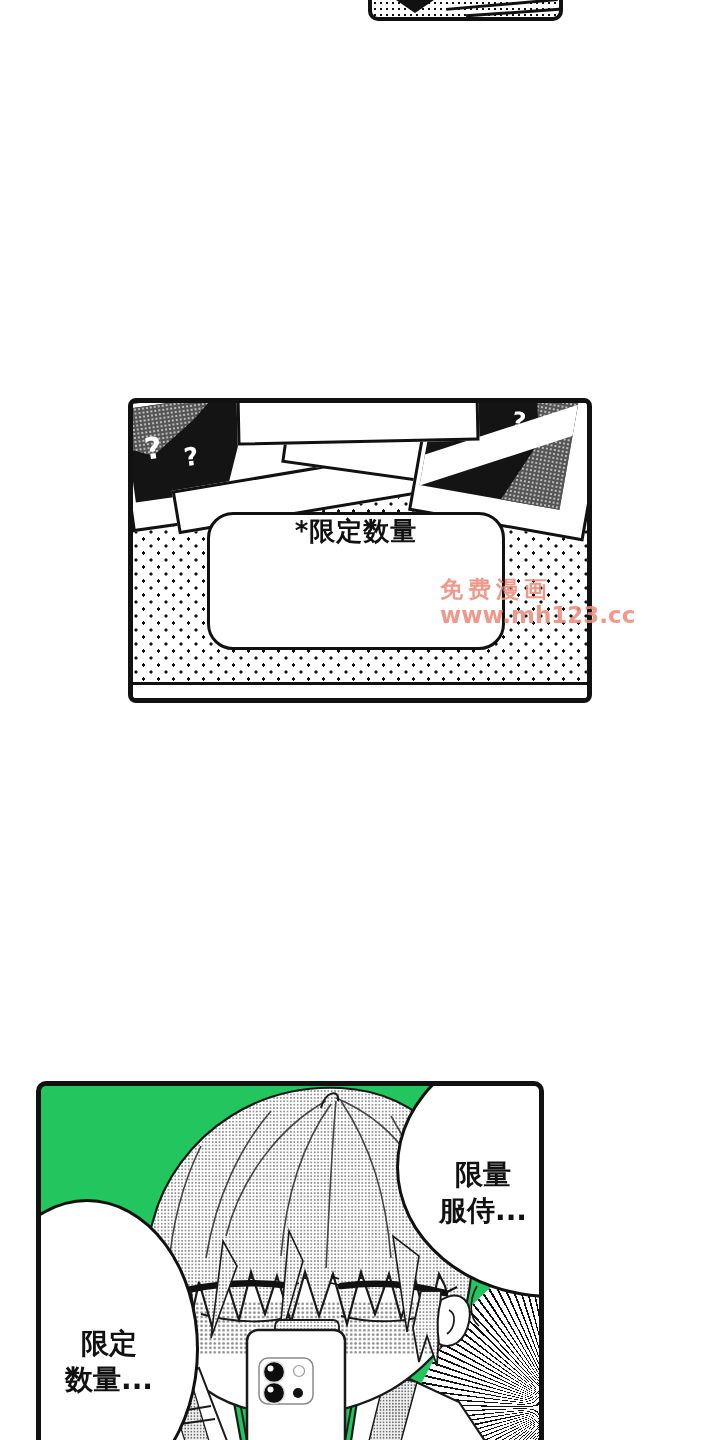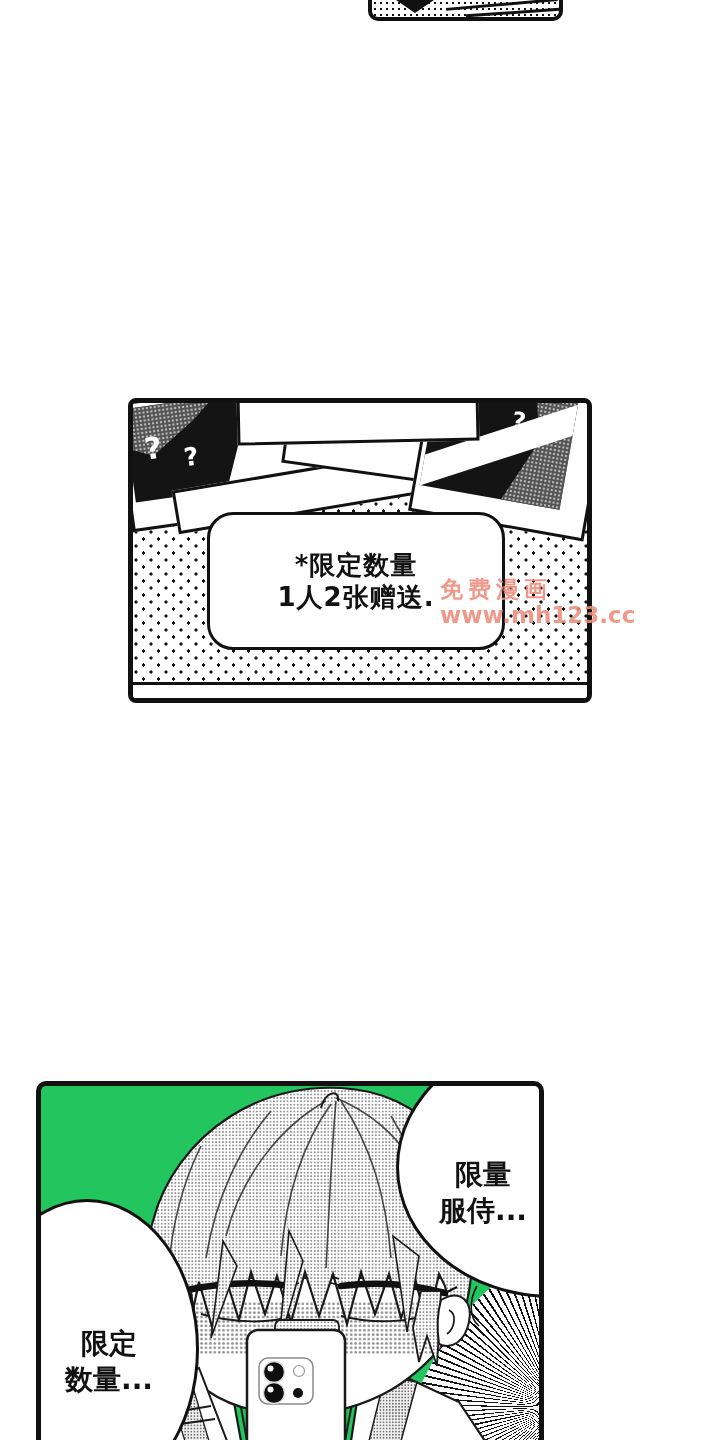--- a/index.html
+++ b/index.html
@@ -35,21 +35,21 @@
   .strip-a{left:40px;top:60px;width:334px;height:44px;transform:rotate(-9.5deg);}
   .strip-b{left:150px;top:34px;width:292px;height:46px;transform:rotate(8deg);}
   .photo-right{left:286px;top:-18px;width:178px;height:142px;transform:rotate(10deg);z-index:4;}
   .photo-right .photo-img{left:4px;top:4px;right:26px;bottom:24px;}
   .pr-patch{right:-4px;top:0;width:46%;height:104%;clip-path:polygon(30% 0,100% 0,100% 100%,0 100%,45% 40%);}
   .pr-beam{position:absolute;left:-20%;top:34%;width:150%;height:26%;background:#fff;transform:rotate(-28deg);}
   .photo-card{left:104px;top:-10px;width:242px;height:50px;transform:rotate(-1.2deg);z-index:5;
     box-sizing:border-box;position:absolute;background:#fff;border:3px solid #111;}
   .note-box{position:absolute;left:74px;top:109px;width:298px;height:138px;box-sizing:border-box;z-index:6;
     background:#fff;border:3px solid #111;border-radius:26px;text-align:center;}
-  .note-text{margin-top:34px;font-size:26px;font-weight:bold;line-height:32px;letter-spacing:1px;color:#111;}
+  .note-text{font-size:26px;font-weight:bold;line-height:32px;letter-spacing:1px;color:#111;}
   .mid-bottom-strip{position:absolute;left:0;right:0;bottom:0;height:13px;background:#fff;
     border-top:3px solid #111;z-index:1;}
   
   .watermark{position:absolute;left:440px;top:576px;width:170px;z-index:20;color:#ee8b7c;opacity:.88;
     font-weight:bold;text-align:left;line-height:26px;}
   .wm1{font-size:23px;letter-spacing:5px;}
   .wm2{font-size:23px;letter-spacing:0px;}
   
   .panel-bot{position:absolute;left:36px;top:1081px;width:508px;height:360px;box-sizing:border-box;
     border:5px solid #111;border-bottom:none;border-radius:10px 10px 0 0;overflow:hidden;background:#22c55e;}
@@ -96,21 +96,20 @@
         <span class="qmark" style="left:34%;top:2px;font-size:15px;">?</span>
         <span class="qmark" style="left:56%;top:16px;font-size:24px;">?</span>
       </div>
     </div>
 
     <div class="photo-card"></div>
 
     <div class="note-box">
       <div class="note-text">
         <div>*限定数量</div>
-        <div>1人2张赠送.</div>
       </div>
     </div>
 
     <div class="mid-bottom-strip"></div>
   </div>
 
   <div class="watermark">
     <div class="wm1">免费漫画</div>
     <div class="wm2">www.mh123.cc</div>
   </div>

